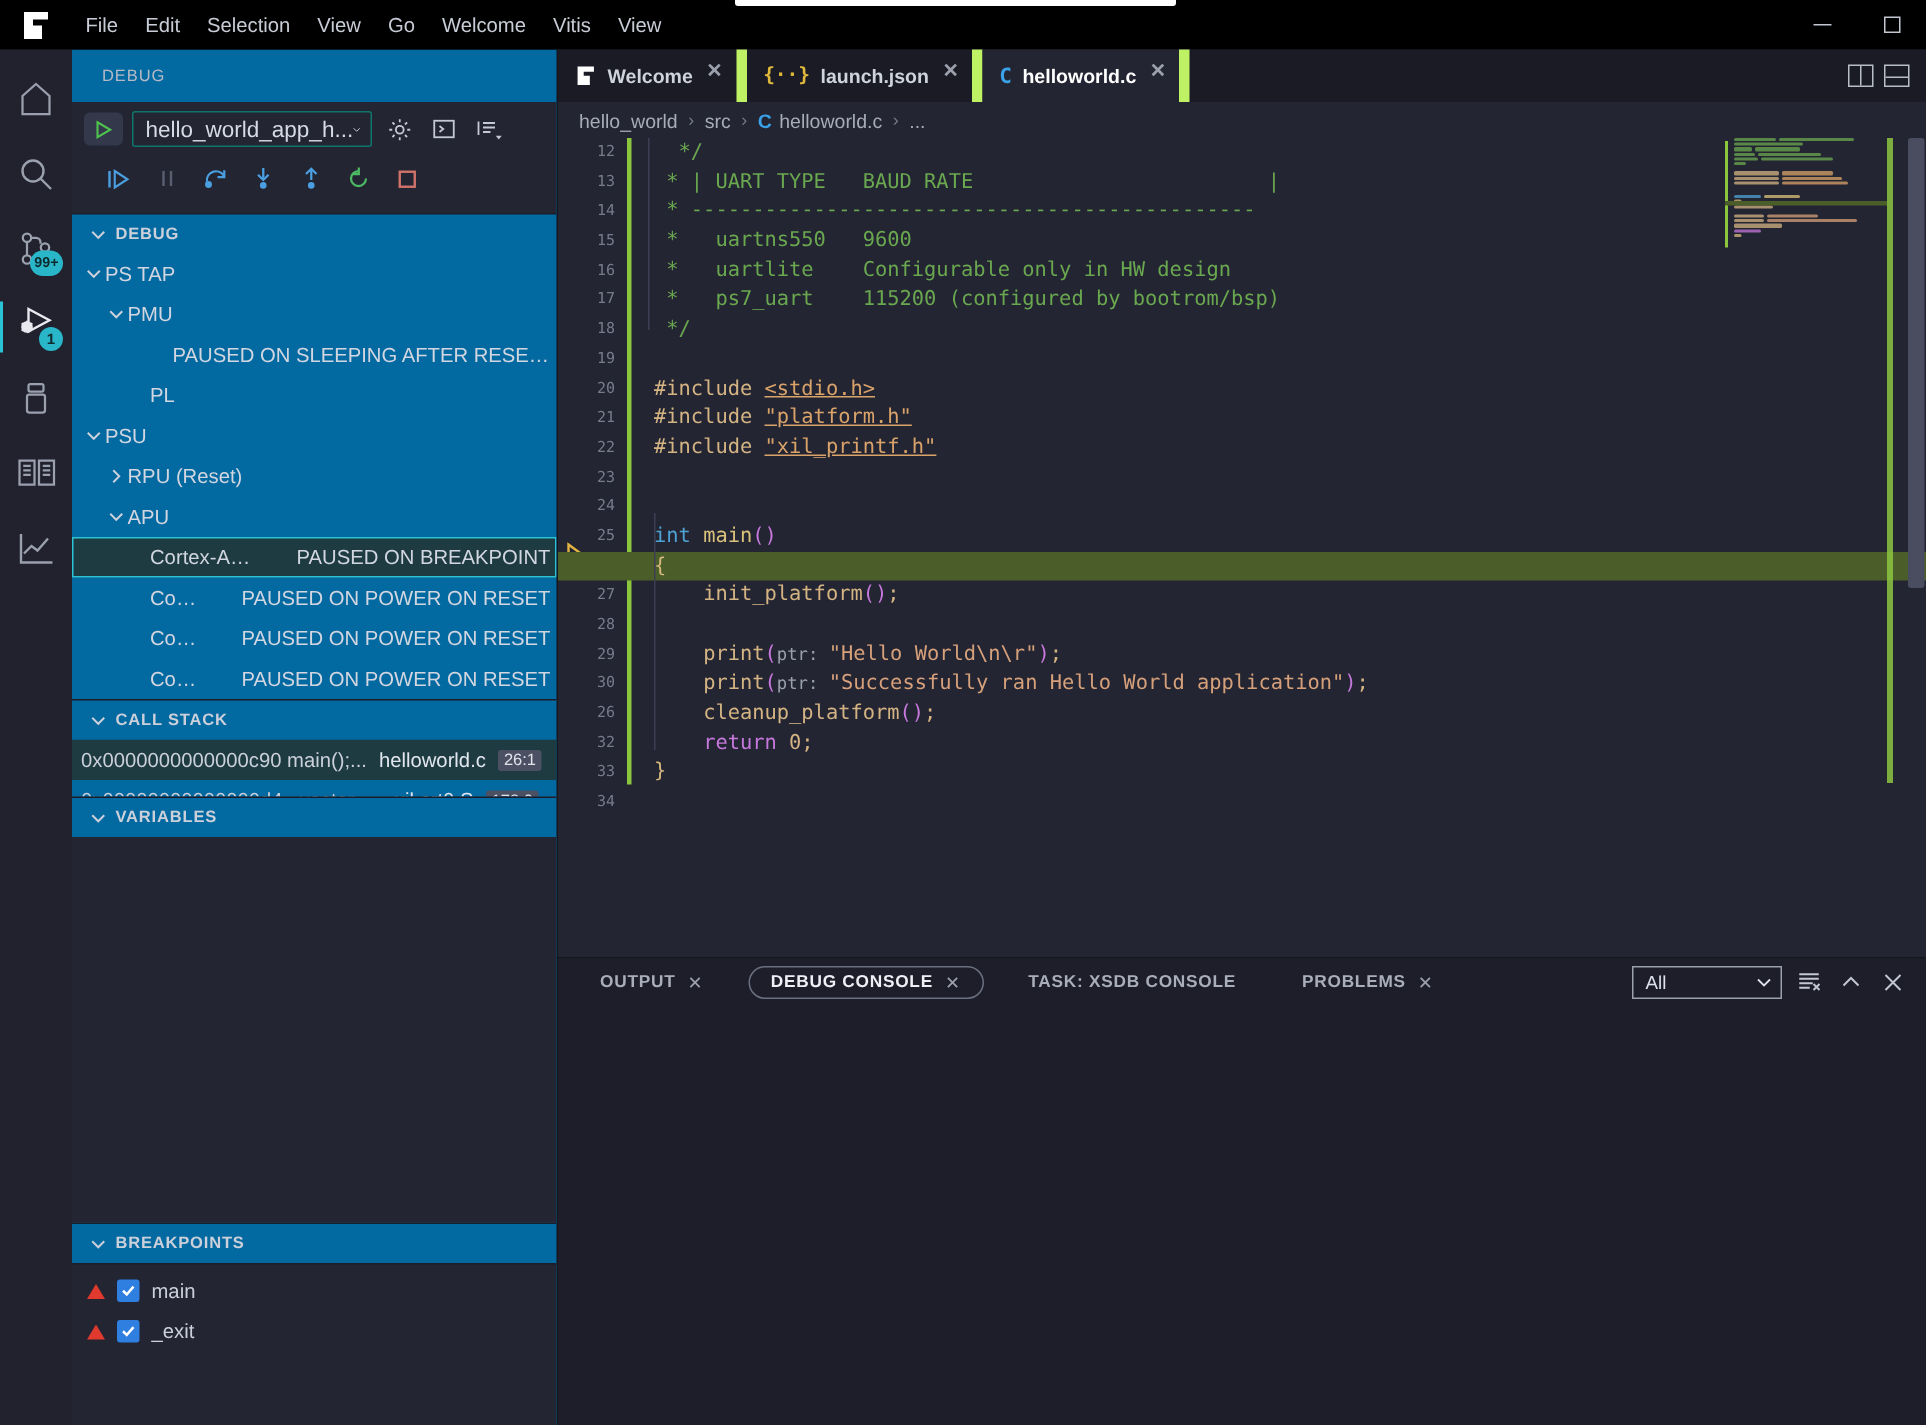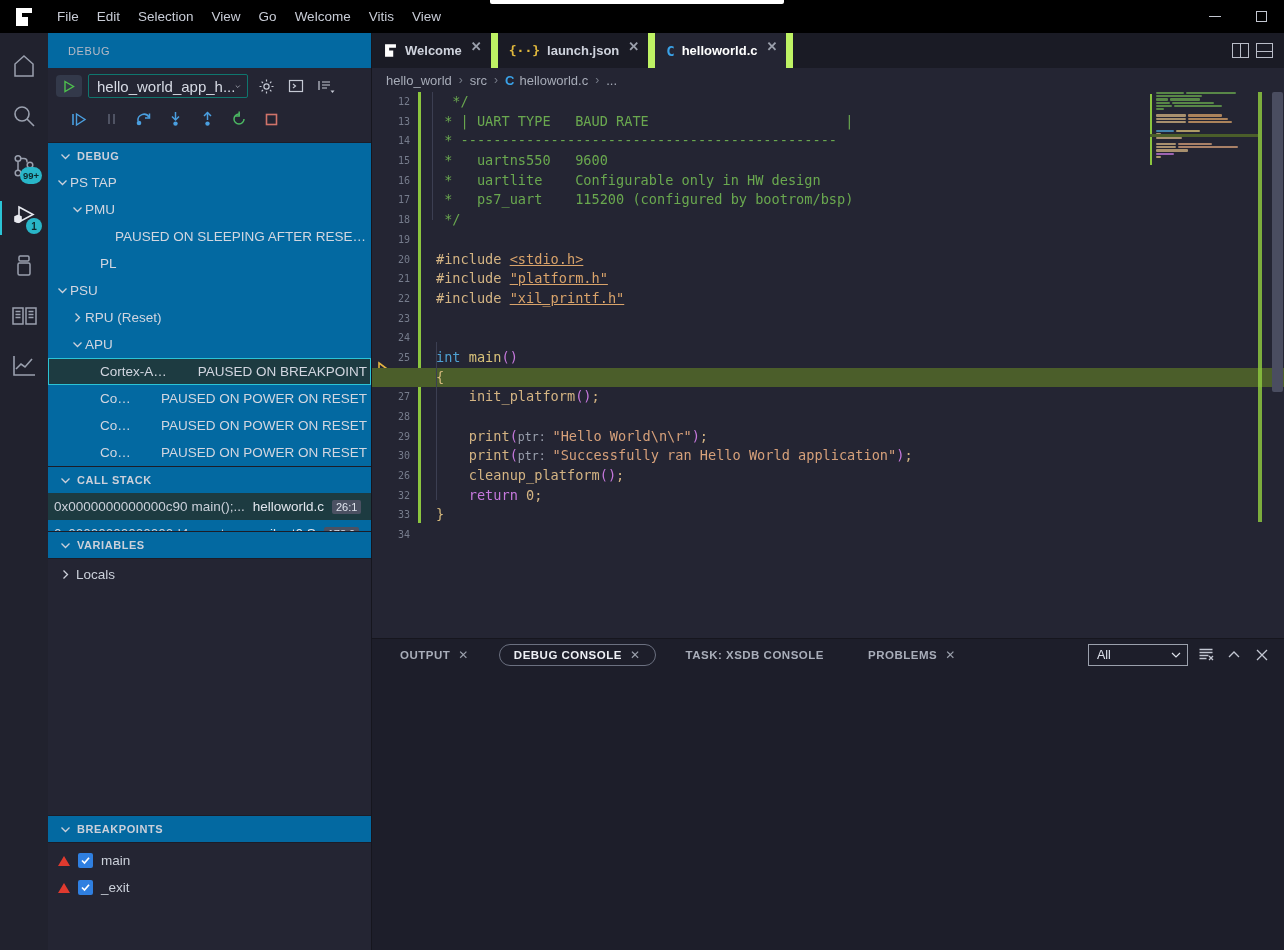--- a/index.html
+++ b/index.html
@@ -482,30 +482,20 @@
         </div>
 
       <div class="sb-section-hdr">
         <span class="chev">
           <svg width="11" height="11" viewBox="0 0 11 11">
               <path d="M1.5 3.5 L5.5 7.5 L9.5 3.5" fill="none" stroke="#ccd0da" stroke-width="1.3"></path>
             </svg>
         </span>
         <span>VARIABLES</span>
       </div>
-      <div class="panel-body" style="height:95px;border-top:1px solid #1c1d28" id="varlist">
-          <div class="locals-row">
-            <span class="chev">
-              <svg width="11" height="11" viewBox="0 0 11 11">
-                <path d="M3.5 1.5 L7.5 5.5 L3.5 9.5" fill="none" stroke="#ccd0da" stroke-width="1.3"></path>
-              </svg>
-            </span>
-            <span>Locals</span>
-          </div>
-        </div>
 
       <div class="panel-body" style="flex:1 1 auto"></div>
 
       <div class="sb-section-hdr">
         <span class="chev">
           <svg width="11" height="11" viewBox="0 0 11 11">
               <path d="M1.5 3.5 L5.5 7.5 L9.5 3.5" fill="none" stroke="#ccd0da" stroke-width="1.3"></path>
             </svg>
         </span>
         <span>BREAKPOINTS</span>

